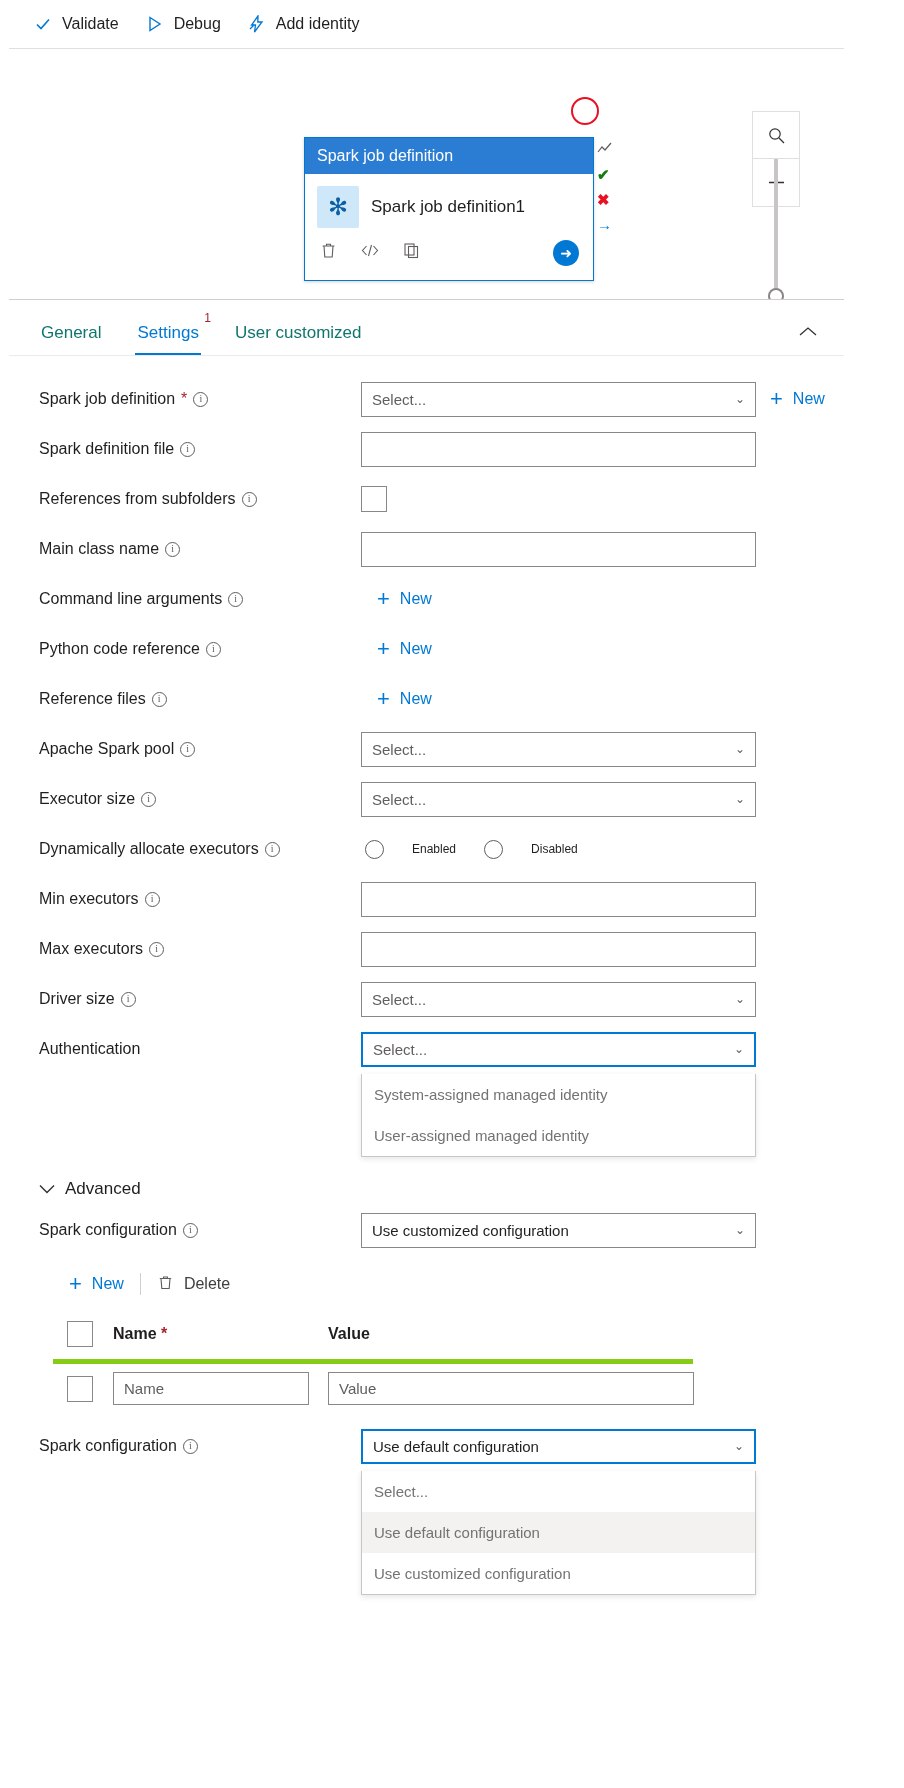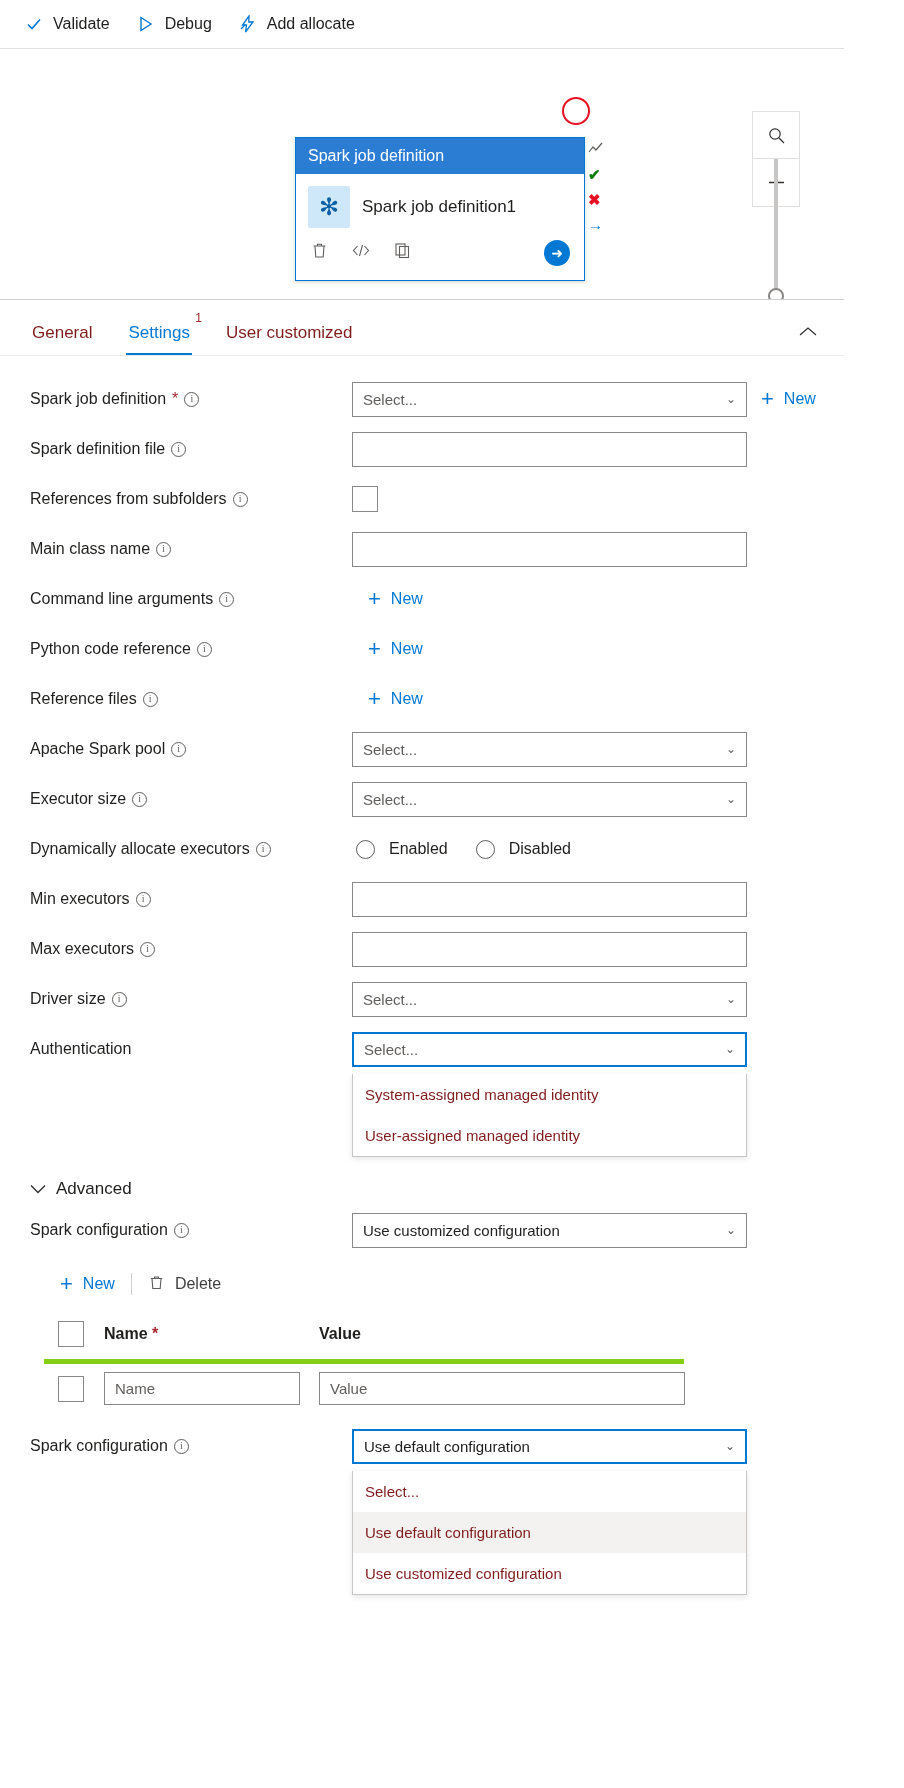--- a/index.html
+++ b/index.html
@@ -2,21 +2,21 @@
 <html><head>
 <meta charset="utf-8">
 <style>
   * { box-sizing: border-box; }
   html, body {
     margin: 0; padding: 0;
     background: #ffffff;
     font-family: "Liberation Sans", sans-serif;
   }
   body { width: 904px; }
-  .page { width: 844px; position: relative; }
+  .page { width: 844px; position: relative; padding-left: 9px; }
 
   
   .toolbar {
     height: 48px;
     display: flex;
     align-items: center;
     gap: 6px;
     padding: 0 14px;
     background: #ffffff;
     font-size: 16px;
@@ -127,21 +127,21 @@
   
   .tabs {
     display: flex; align-items: flex-end;
     padding: 0 30px;
     height: 56px;
     border-bottom: 1px solid #edebe9;
     position: relative;
   }
   .tab {
     font-size: 17px;
-    color: #7f1d1d;
+    color: #0f766e;
     padding: 0 2px 12px 2px;
     margin-right: 32px;
     position: relative;
     cursor: default;
   }
   .tab.active { color: #0078d4; }
   .tab.active:after {
     content: ""; position: absolute; left: 0; right: 0; bottom: 0;
     height: 2px; background: #0078d4;
   }
@@ -194,37 +194,37 @@
     width: 26px; height: 26px;
     border: 1px solid #8a8886; background: #fff;
   }
   .newlink {
     display: inline-flex; align-items: center; gap: 10px;
     color: #0078d4; font-size: 16px;
   }
   .plus { font-size: 22px; line-height: 1; }
 
   .radio-group { display: flex; align-items: center; gap: 28px; }
-  .radio { display: flex; align-items: center; gap: 14px; font-size: 16px; color: #201f1e; }
+  .radio { display: flex; align-items: center; gap: 28px; font-size: 12px; color: #201f1e; }
   .radio .dot {
     width: 19px; height: 19px; border-radius: 50%;
     border: 1px solid #605e5c; background: #fff;
   }
 
   
   .dropdown {
     width: 395px;
     border: 1px solid #c8c6c4;
     border-top: none;
     background: #fff;
     box-shadow: 0 2px 6px rgba(0,0,0,.10);
   }
   .dd-item {
     height: 41px; display: flex; align-items: center;
-    padding: 0 12px; font-size: 15px; color: #7f1d1d;
+    padding: 0 12px; font-size: 15px; color: #737373;
   }
   .dd-item.hl { background: #f3f2f1; }
   .dd-wrap { display: flex; }
   .dd-offset { width: 322px; flex: 0 0 322px; }
 
   
   .advanced {
     display: flex; align-items: center; gap: 10px;
     font-size: 17px; color: #201f1e;
     margin: 22px 0 6px 0;
@@ -284,21 +284,21 @@
       </span>
       <span>Debug</span>
     </div>
     <div class="tb-item">
       <span class="tb-icon">
         <svg width="18" height="18" viewBox="0 0 18 18">
             <path d="M10 1L3.5 10h4l-1 7L14 7h-4.2z" fill="none" stroke="#0078d4" stroke-width="1.3"></path>
             <path d="M2 14l4-4" stroke="#0078d4" stroke-width="1.3"></path>
           </svg>
       </span>
-      <span>Add allocate</span>
+      <span>Add identity</span>
     </div>
   </div>
 
   <div class="canvas">
     <div class="red-circle"></div>
 
     <div class="act-card">
       <div class="act-head">Spark job definition</div>
       <div class="act-body">
         <div class="act-thumb">✻</div>

